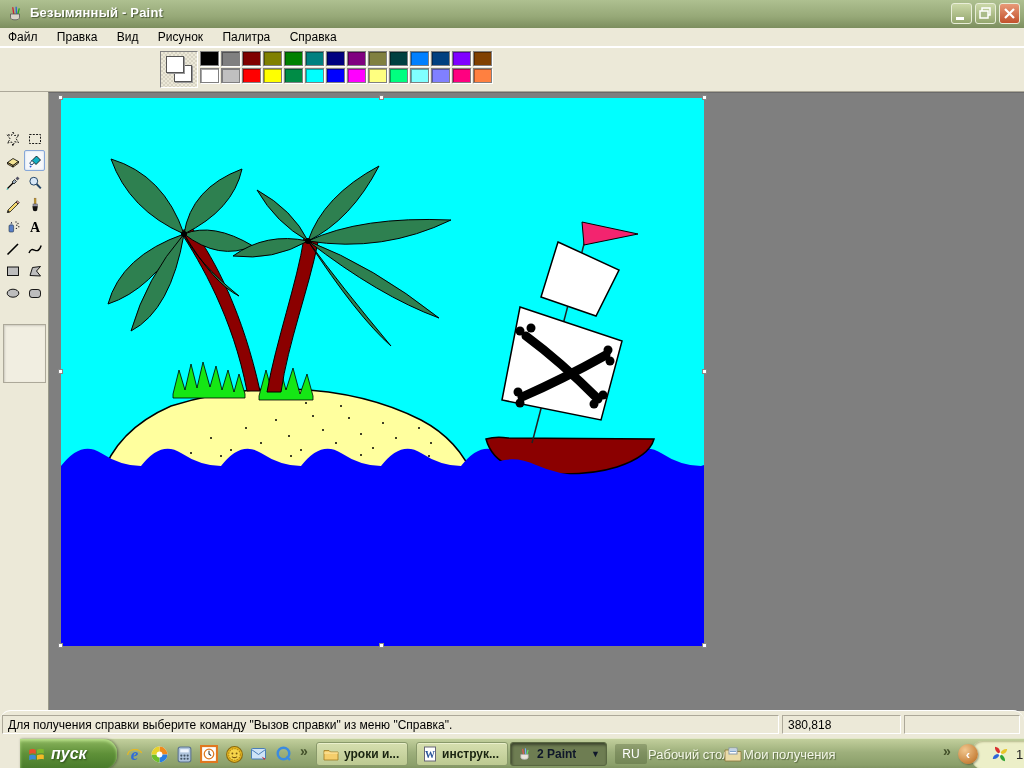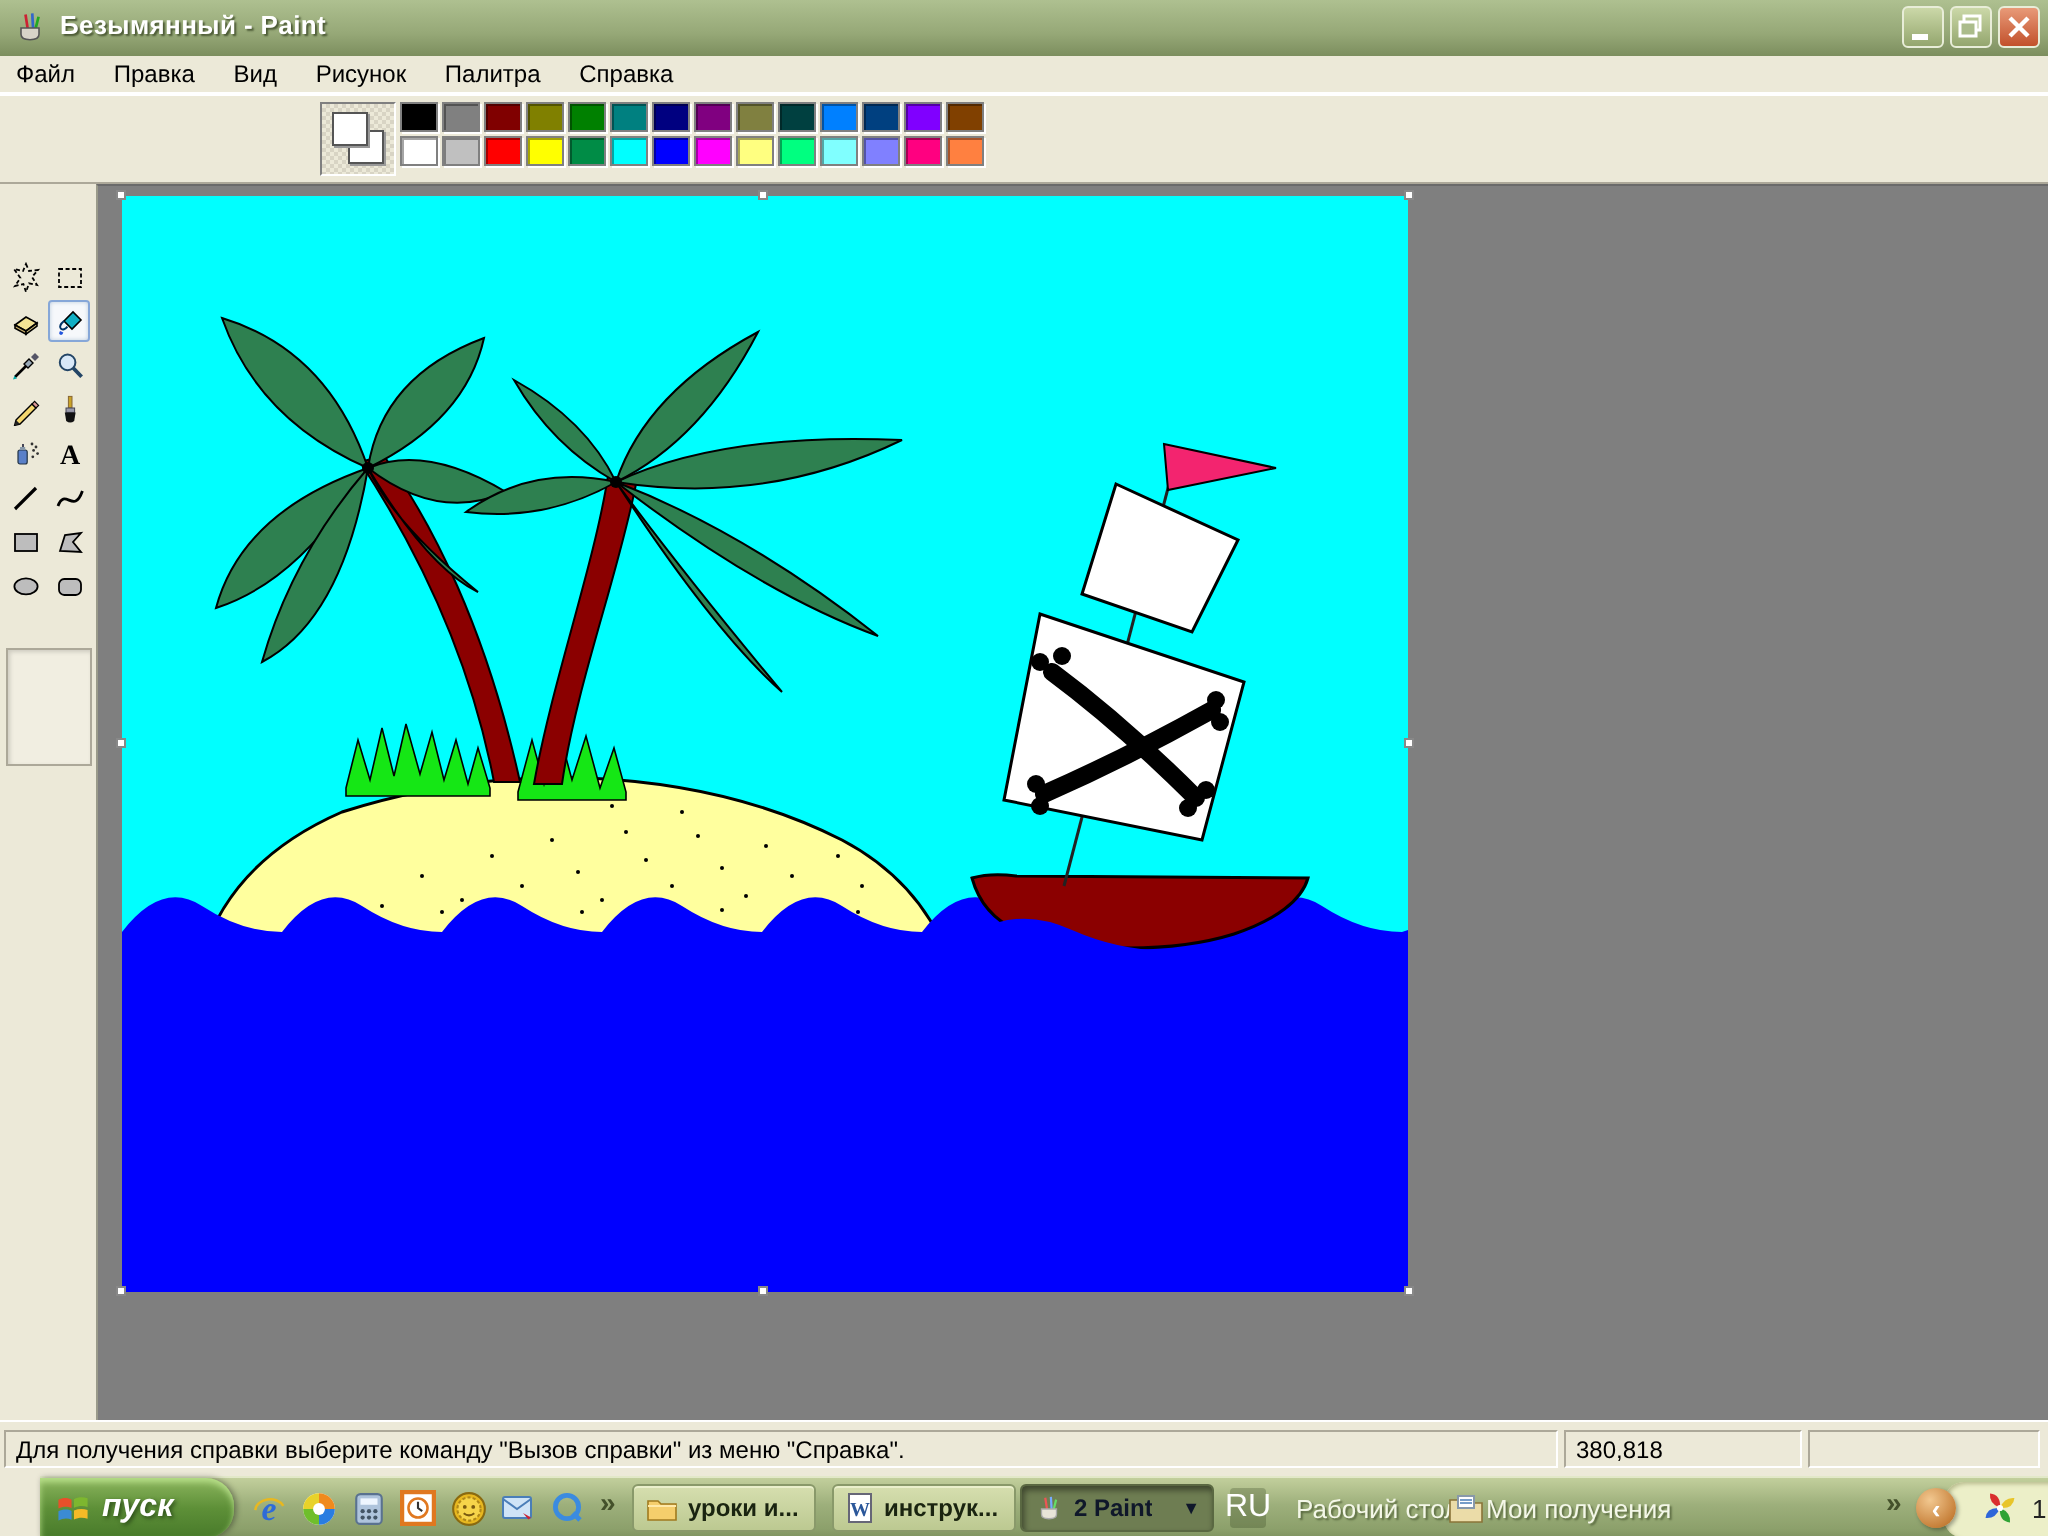--- a/index.html
+++ b/index.html
@@ -49,21 +49,21 @@
     box-shadow:inset 0 0 2px #bcd;}
   #tool-options{position:absolute;left:3px;top:232px;width:41px;height:57px;background:#F1EEE1;
     border:1px solid #ACA899;box-shadow:inset 1px 1px 2px rgba(0,0,0,.15);}
   #workspace{position:absolute;left:48px;top:0;width:976px;height:618px;background:#7F7F7F;
     border-top:1px solid #6a6a6a;border-left:1px solid #9a9a8a;}
   #paint-canvas{position:absolute;left:12px;top:5px;width:643px;height:548px;background:#00FFFF;}
   .handle{position:absolute;width:5px;height:5px;background:#fff;border:1px solid #888;box-sizing:border-box;z-index:5;}
 
   
   #statusbar{position:absolute;left:0;top:710px;width:1024px;height:28px;background:#ECE9D8;
-    border-top:1px solid #fff;}
+    border-top:1px solid #fff;border-radius:11px;}
   .status-panel{position:absolute;top:4px;height:19px;box-sizing:border-box;line-height:18px;
     border:1px solid;border-color:#ACA899 #fff #fff #ACA899;padding-left:5px;color:#000;
     font-size:12px;white-space:nowrap;overflow:hidden;}
 
   
   #taskbar{position:absolute;left:0;top:738px;width:1024px;height:30px;
     background:linear-gradient(#C2Cf9C,#9DAF7B 45%,#8CA06B 85%,#7E9260);
     border-top:1px solid #E2E8C8;margin-left:20px;}
   #start-button{position:absolute;left:0;top:0;width:97px;height:30px;
     background:linear-gradient(#8CB55E,#5E9038 50%,#487A2A);
@@ -72,22 +72,22 @@
     padding-left:8px;box-sizing:border-box;text-shadow:1px 1px 2px #2a4a18;font-style:italic;}
   .ql-icon{position:absolute;top:5px;width:20px;height:20px;display:flex;align-items:center;justify-content:center;}
   .chevron{position:absolute;top:4px;color:#44512B;font-weight:bold;font-size:14px;}
   .taskbtn{position:absolute;top:3px;height:24px;border-radius:3px;box-sizing:border-box;
     display:flex;align-items:center;gap:5px;padding:0 6px;font-size:12px;color:#1A2410;
     background:linear-gradient(#D6DFAF,#BCC991);border:1px solid #89996А;
     border:1px solid #89996A;box-shadow:inset 0 1px 0 #EAF0CC;}
   .taskbtn.active{background:#6E7D52;color:#0f172a;box-shadow:inset 1px 2px 3px rgba(0,0,0,.45);
     border:1px solid #5A6842;}
   .taskbtn .lbl{white-space:nowrap;overflow:hidden;font-weight:bold;}
-  #lang-indicator{position:absolute;left:595px;top:5px;width:18px;height:20px;background:rgba(40,55,20,.25);
-    color:#fff;display:flex;align-items:center;justify-content:center;font-size:16px;border-radius:2px;}
+  #lang-indicator{position:absolute;left:595px;top:5px;width:32px;height:20px;background:rgba(40,55,20,.25);
+    color:#fff;display:flex;align-items:center;justify-content:center;font-size:12px;border-radius:2px;}
   .deskband-label{position:absolute;top:8px;color:#F4F7E8;font-size:13px;text-shadow:1px 1px 1px #5a6a40;}
   #tray{position:absolute;left:952px;top:2px;width:72px;height:28px;background:#ECEFC8;
     border-radius:10px 0 0 10px;box-shadow:inset 1px 1px 2px #b8bc8e;}
   #tray-chevron{position:absolute;left:938px;top:5px;width:20px;height:20px;border-radius:50%;
     background:radial-gradient(circle at 35% 30%,#F2C890,#C8823C 70%,#A8641E);color:#fff;
     font-weight:bold;display:flex;align-items:center;justify-content:center;font-size:13px;
     box-shadow:1px 1px 2px rgba(0,0,0,.35);z-index:3;}
   #tray-clock{position:absolute;left:996px;top:8px;color:#222;font-size:13px;}
   #tray-swirl{position:absolute;left:970px;top:5px;width:20px;height:20px;}
 </style>

